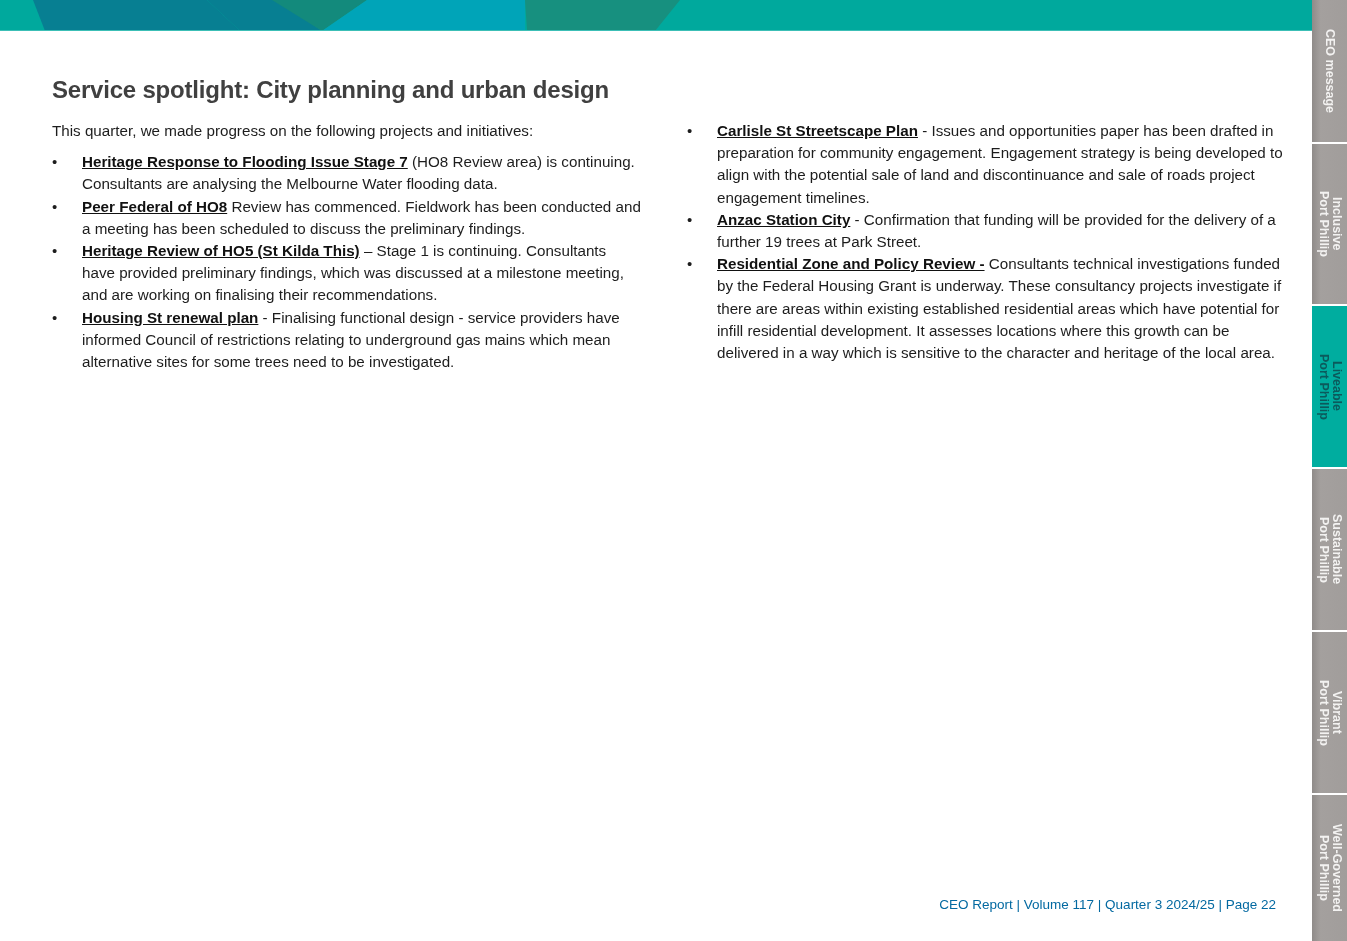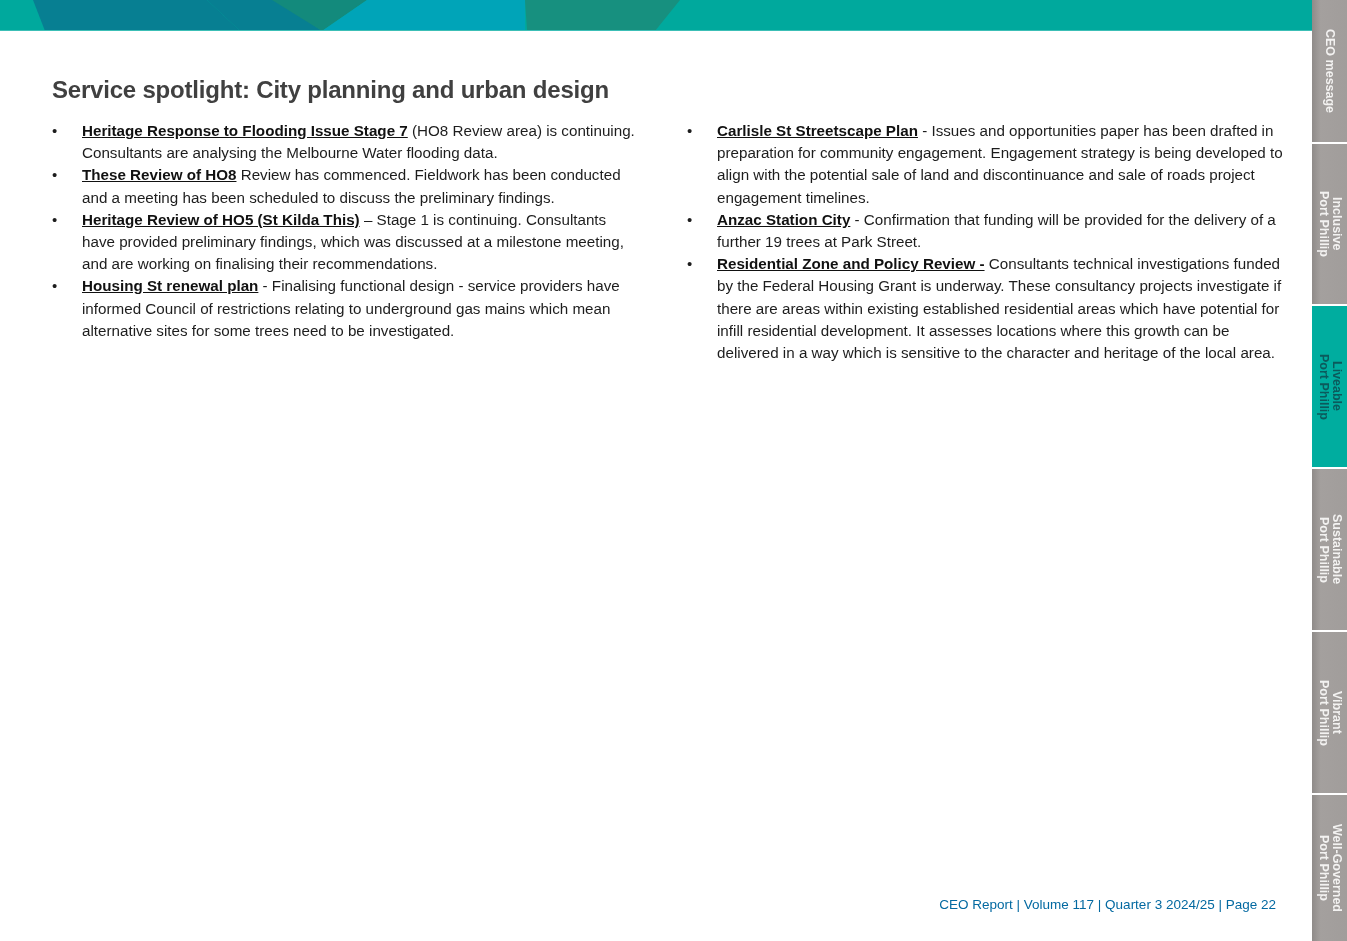--- a/index.html
+++ b/index.html
@@ -41,28 +41,29 @@
     <polygon points="272,0 367,0 322,31" fill="#138a7c"></polygon>
     <polygon points="367,0 525,0 525,31 322,31" fill="#00a4b8"></polygon>
     <polygon points="525,0 680,0 655,31 527,31" fill="#17907f"></polygon>
   </svg>
   <div class="banner-line"></div>
 </div>
 
 <h1 class="title">Service spotlight: City planning and urban design</h1>
 
 <div class="col col-left">
+  <p class="intro">This quarter, we made progress on the following projects and initiatives:</p>
   <ul class="bullets">
     <li>
       <span class="dot">•</span>
       <b>Heritage Response to Flooding Issue Stage 7</b><span> (HO8 Review area) is continuing. Consultants are analysing the Melbourne Water flooding data.</span>
     </li>
     <li>
       <span class="dot">•</span>
-      <b>These Review of HO8</b><span> Review has commenced. Fieldwork has been conducted and a meeting has been scheduled to discuss the preliminary findings.</span>
+      <b>Peer Federal of HO8</b><span> Review has commenced. Fieldwork has been conducted and a meeting has been scheduled to discuss the preliminary findings.</span>
     </li>
     <li>
       <span class="dot">•</span>
       <b>Heritage Review of HO5 (St Kilda This)</b><span> – Stage 1 is continuing. Consultants have provided preliminary findings, which was discussed at a milestone meeting, and are working on finalising their recommendations.</span>
     </li>
     <li>
       <span class="dot">•</span>
       <b>Housing St renewal plan</b><span> - Finalising functional design - service providers have informed Council of restrictions relating to underground gas mains which mean alternative sites for some trees need to be investigated.</span>
     </li>
   </ul>

